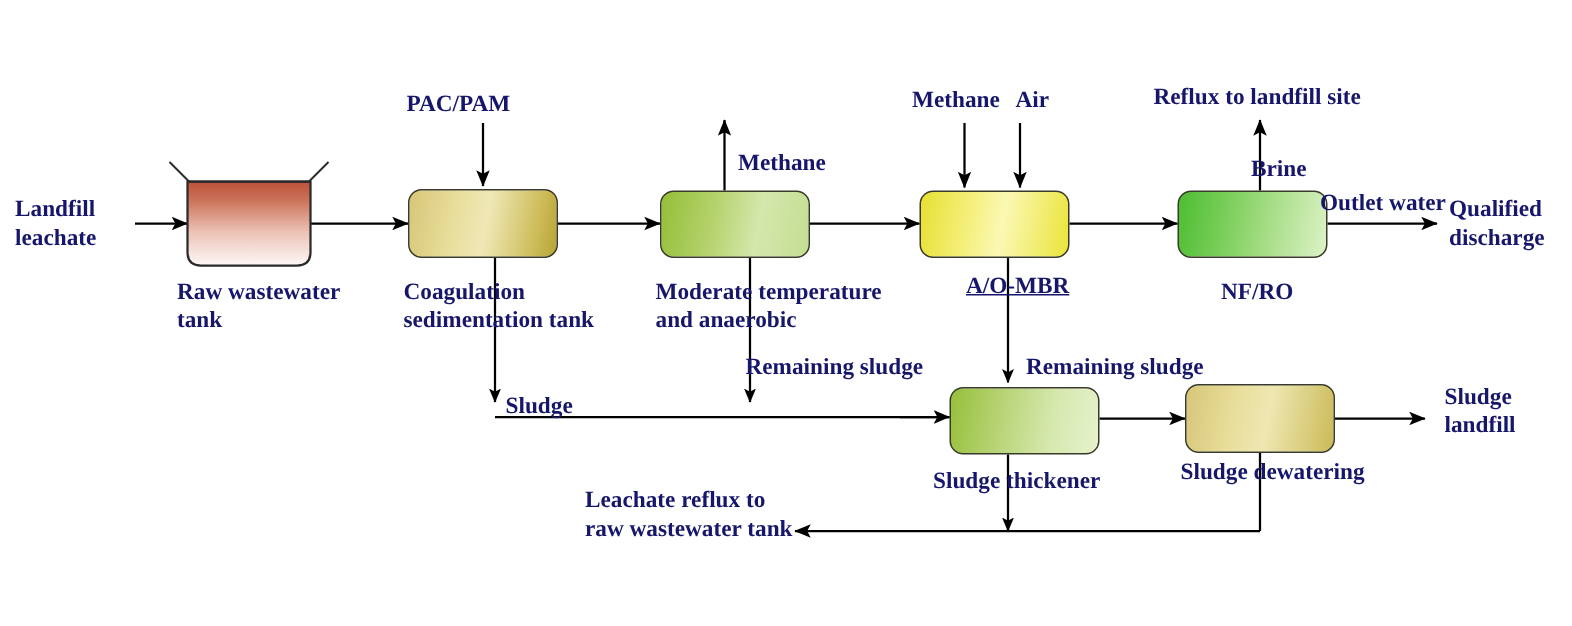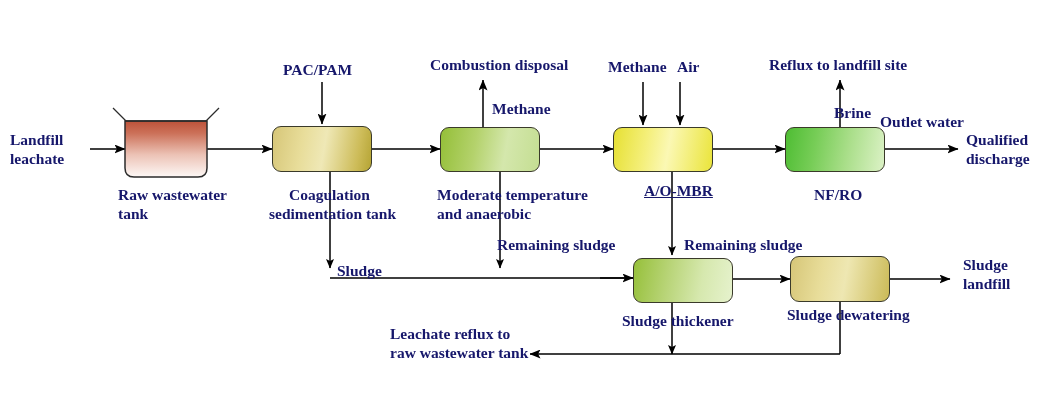--- a/index.html
+++ b/index.html
@@ -89,42 +89,41 @@
 
   <div class="unit" style="left:790px;top:256px;width:100px;height:46px;
               background:linear-gradient(100deg,#d6c678 0%,#e8dd9a 32%,#eee7b2 55%,#cbba57 100%);"></div>
 
   <div class="lbl" style="left:10px;top:131px;">Landfill</div>
   <div class="lbl" style="left:10px;top:150px;">leachate</div>
 
   <div class="lbl" style="left:118px;top:186px;">Raw wastewater</div>
   <div class="lbl" style="left:118px;top:205px;">tank</div>
 
-  <div class="lbl" style="left:283px;top:61px;">PAC/PAM</div>
+  <div class="lbl" style="left:271px;top:61px;">PAC/PAM</div>
 
-  <div class="lbl" style="left:269px;top:186px;margin-left:20px;">Coagulation</div>
+  <div class="lbl" style="left:269px;top:186px;">Coagulation</div>
   <div class="lbl" style="left:269px;top:205px;">sedimentation tank</div>
 
-  <div class="lbl" style="left:430px;top:56px;">Combustion disposal</div>
   <div class="lbl" style="left:492px;top:100px;">Methane</div>
 
   <div class="lbl" style="left:437px;top:186px;">Moderate temperature</div>
   <div class="lbl" style="left:437px;top:205px;">and anaerobic</div>
 
   <div class="lbl" style="left:608px;top:58px;">Methane</div>
   <div class="lbl" style="left:677px;top:58px;">Air</div>
 
   <div class="lbl" style="left:644px;top:182px;text-decoration:underline;">A/O-MBR</div>
 
   <div class="lbl" style="left:769px;top:56px;">Reflux to landfill site</div>
   <div class="lbl" style="left:834px;top:104px;">Brine</div>
 
   <div class="lbl" style="left:814px;top:186px;">NF/RO</div>
 
-  <div class="lbl" style="left:880px;top:113px;">Outlet water</div>
+  <div class="lbl" style="left:880px;top:127px;">Outlet water</div>
   <div class="lbl" style="left:966px;top:131px;">Qualified</div>
   <div class="lbl" style="left:966px;top:150px;">discharge</div>
 
   <div class="lbl" style="left:337px;top:262px;">Sludge</div>
 
   <div class="lbl" style="left:497px;top:236px;">Remaining sludge</div>
 
   <div class="lbl" style="left:684px;top:236px;">Remaining sludge</div>
 
   <div class="lbl" style="left:622px;top:312px;">Sludge thickener</div>

